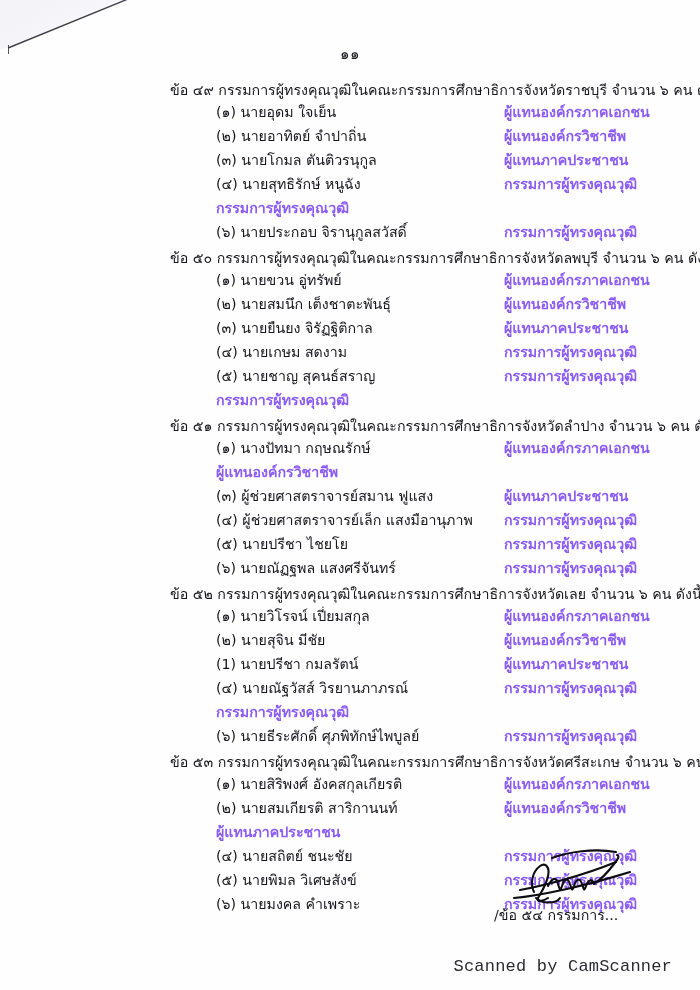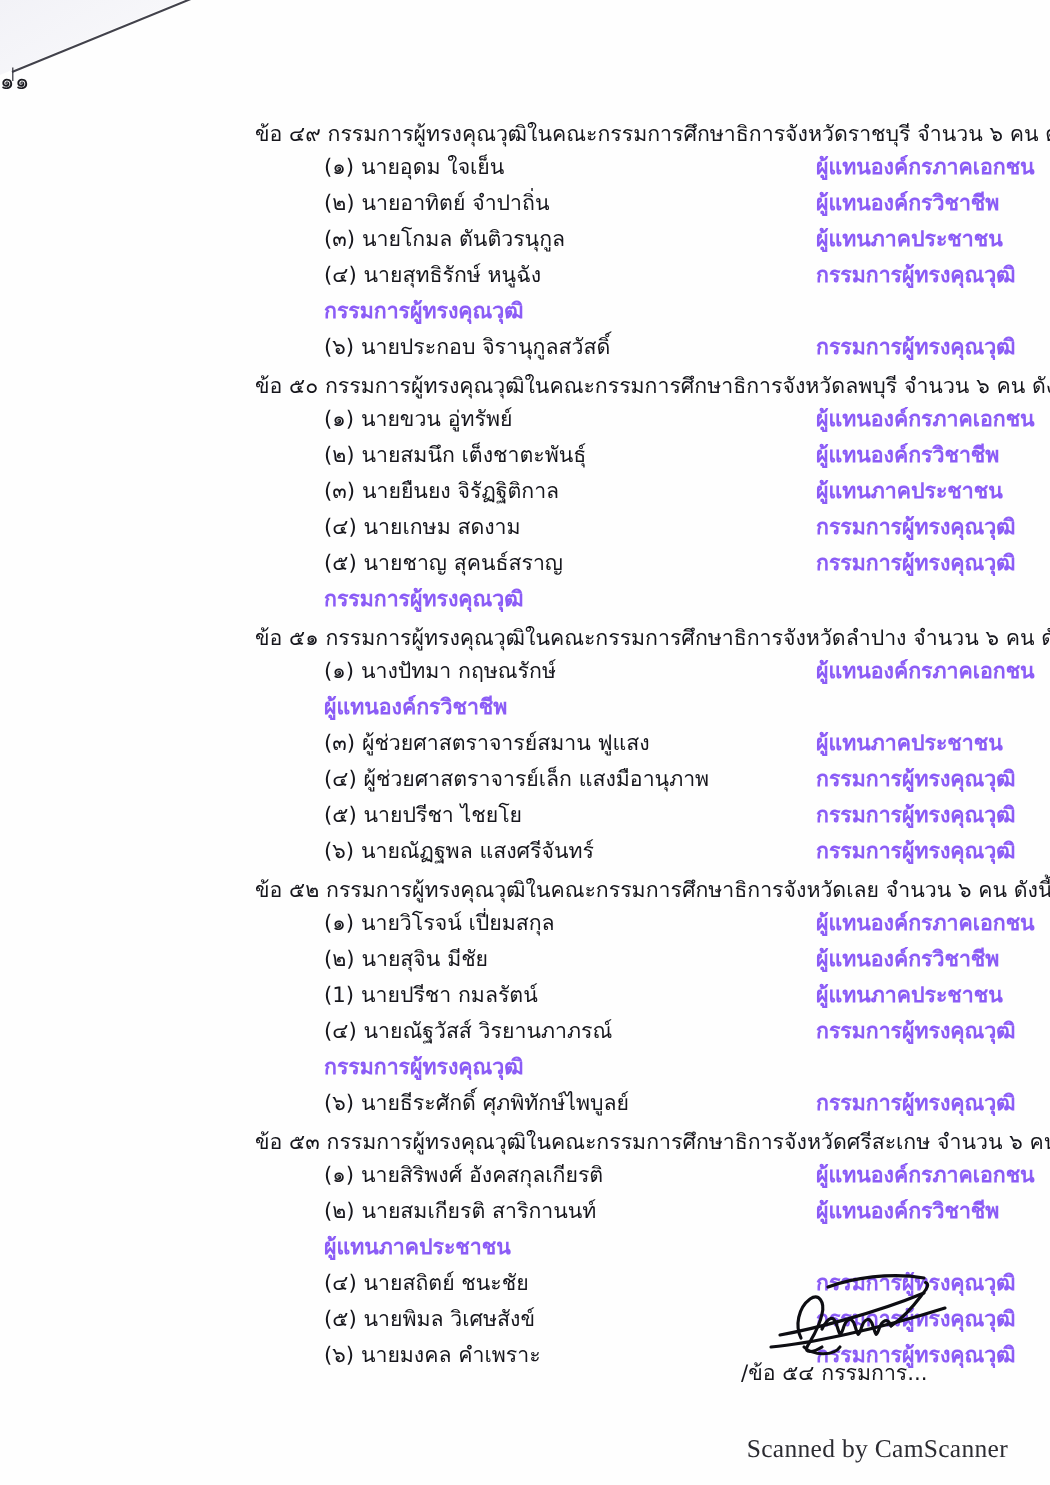--- a/index.html
+++ b/index.html
@@ -63,21 +63,21 @@
     width: 700px;
     height: 990px;
     color: #16161c;
   }
 
   .page-number {
     position: absolute;
     top: 42px;
     left: 0;
     width: 700px;
-    text-align: left;
+    text-align: center;
     font-size: 15px;
     letter-spacing: .4px;
     color: #1a1a20;
   }
 
   #sections {
     position: absolute;
     left: 0;
     top: 80px;
     width: 700px;
@@ -93,21 +93,20 @@
     line-height: 20px;
     white-space: nowrap;
     color: #16161c;
   }
 
   .member-row {
     display: flex;
     align-items: flex-end;
     line-height: 24px;
     padding-left: 216px;
-    gap: 40px;
   }
   .member-name {
     flex: 0 0 288px;
     font-size: 14.2px;
     white-space: nowrap;
     color: #16161c;
   }
   .member-role {
     flex: 0 0 auto;
     font-size: 14.2px;
@@ -138,21 +137,21 @@
     font-size: 14.2px;
     white-space: nowrap;
     color: #16161c;
   }
 
   
   #camscanner-watermark {
     position: absolute;
     right: 28px;
     bottom: 14px;
-    font-family: Liberation Serif, serif;
+    font-family: Liberation Mono, monospace;
     font-size: 17px;
     color: #2b2b31;
     letter-spacing: .2px;
   }
 </style>
 </head>
 <body>
 
 <div id="scan-page">
 

